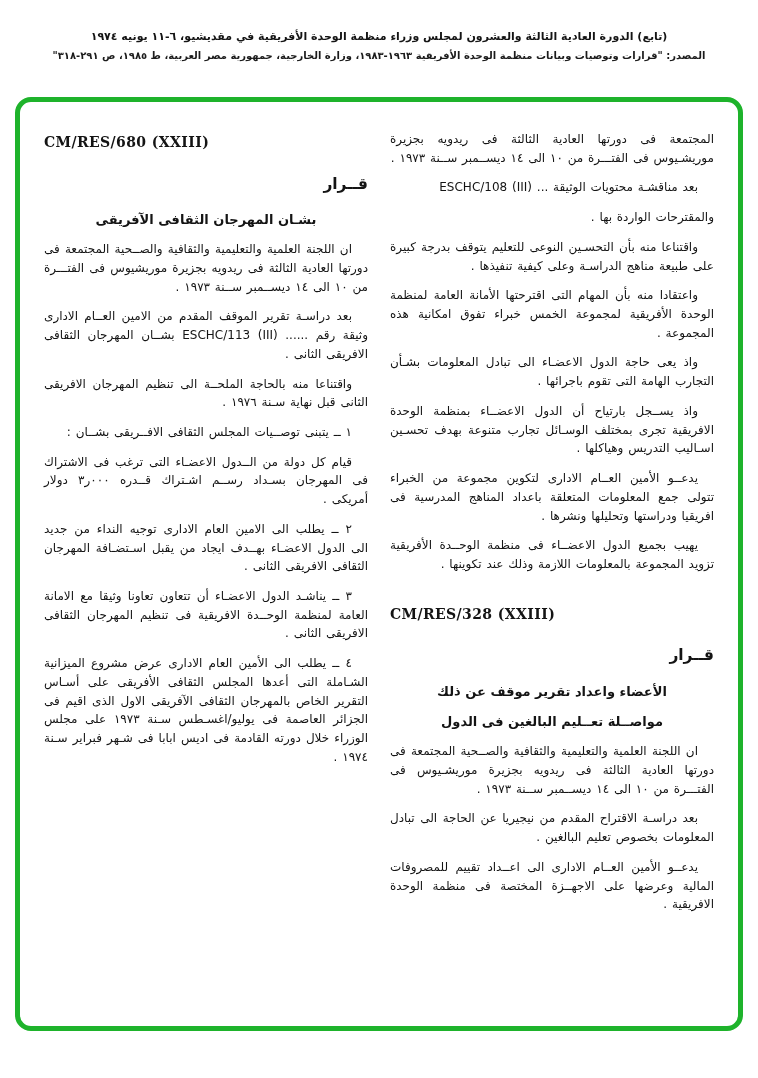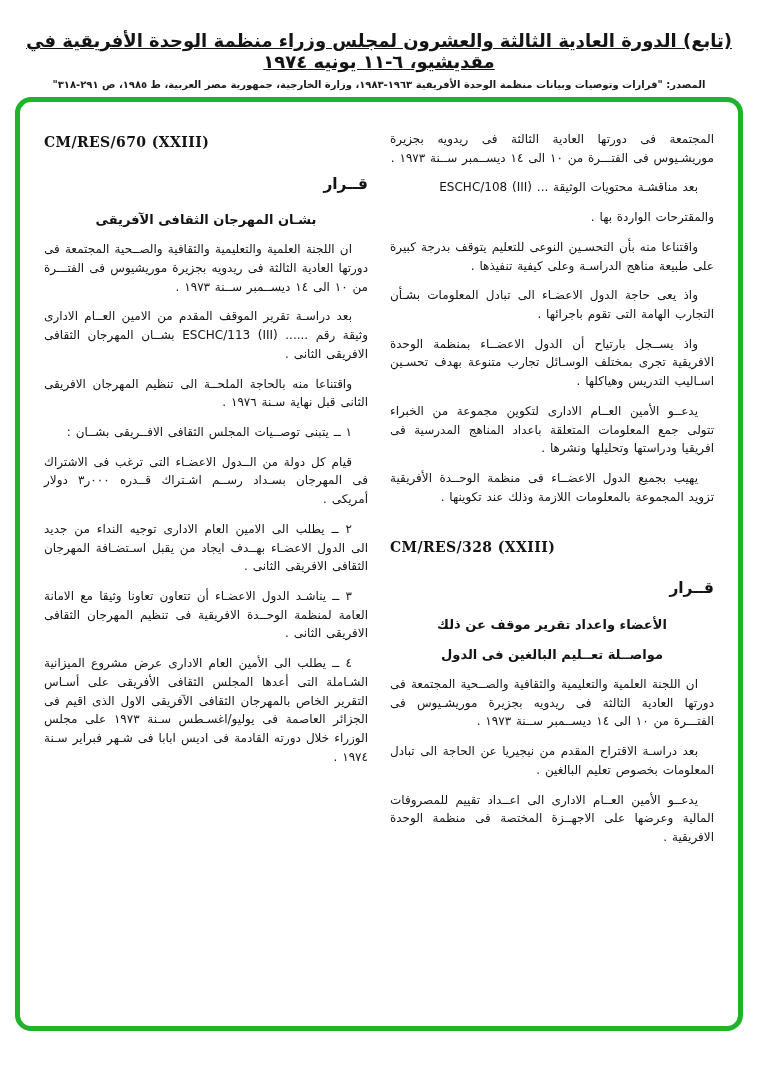--- a/index.html
+++ b/index.html
@@ -6,21 +6,21 @@
   html,body { background:#f3f3f1; }
   .page {
     position:relative;
     width:758px; height:1078px;
     background:#ffffff;
     overflow:hidden;
     font-family:"DejaVu Sans", sans-serif;
     color:#141414;
   }
   .header { direction:rtl; text-align:center; padding-top:30px; }
-  .header-title { font-size:18px; font-weight:bold; letter-spacing:0;text-decoration:underline; }
+  .header-title { font-size:11px; font-weight:bold; letter-spacing:0; }
   .header-source { font-size:10px; font-weight:bold; margin-top:7px; color:#1b1b1b; }
   .content-box {
     position:absolute; left:15px; top:97px;
     width:728px; height:934px;
     border:5px solid var(--accent, #1eb32b);
     border-radius:16px;
     padding:28px 24px 18px 24px;
     background:#fff;
   }
   .columns { direction:rtl; display:flex; column-gap:22px; height:100%; }
@@ -58,35 +58,36 @@
   </div>
 
   <div class="content-box">
     <div class="columns">
 
       <div class="col">
         <p class="para flush">المجتمعة فى دورتها العادية الثالثة فى ريدويه بجزيرة موريشـيوس فى الفتـــرة من ١٠ الى ١٤ ديســمبر ســنة ١٩٧٣ .</p>
         <p class="para">بعد مناقشـة محتويات الوثيقة ... ESCHC/108 (III)</p>
         <p class="para flush">والمقترحات الواردة بها .</p>
         <p class="para">واقتناعا منه بأن التحسـين النوعى للتعليم يتوقف بدرجة كبيرة على طبيعة مناهج الدراسـة وعلى كيفية تنفيذها .</p>
+        <p class="para">واعتقادا منه بأن المهام التى اقترحتها الأمانة العامة لمنظمة الوحدة الأفريقية لمجموعة الخمس خبراء تفوق امكانية هذه المجموعة .</p>
         <p class="para">واذ يعى حاجة الدول الاعضـاء الى تبادل المعلومات بشـأن التجارب الهامة التى تقوم باجرائها .</p>
         <p class="para">واذ يســجل بارتياح أن الدول الاعضــاء بمنظمة الوحدة الافريقية تجرى بمختلف الوسـائل تجارب متنوعة بهدف تحسـين اسـاليب التدريس وهياكلها .</p>
         <p class="para">يدعــو الأمين العــام الادارى لتكوين مجموعة من الخبراء تتولى جمع المعلومات المتعلقة باعداد المناهج المدرسية فى افريقيا ودراستها وتحليلها ونشرها .</p>
         <p class="para">يهيب بجميع الدول الاعضــاء فى منظمة الوحــدة الأفريقية تزويد المجموعة بالمعلومات اللازمة وذلك عند تكوينها .</p>
         <p class="ref gap-lg">CM/RES/328 (XXIII)</p>
         <p class="res-title">قــرار</p>
         <p class="res-subtitle">الأعضاء واعداد تقرير موقف عن ذلك</p>
         <p class="res-subtitle">مواصــلة تعــليم البالغين فى الدول</p>
         <p class="para">ان اللجنة العلمية والتعليمية والثقافية والصــحية المجتمعة فى دورتها العادية الثالثة فى ريدويه بجزيرة موريشـيوس فى الفتـــرة من ١٠ الى ١٤ ديســمبر ســنة ١٩٧٣ .</p>
         <p class="para">بعد دراسـة الاقتراح المقدم من نيجيريا عن الحاجة الى تبادل المعلومات بخصوص تعليم البالغين .</p>
         <p class="para">يدعــو الأمين العــام الادارى الى اعــداد تقييم للمصروفات المالية وعرضها على الاجهــزة المختصة فى منظمة الوحدة الافريقية .</p>
       </div>
 
       <div class="col">
-        <p class="ref">CM/RES/670 (XXIII)</p>
+        <p class="ref">CM/RES/680 (XXIII)</p>
         <p class="res-title">قــرار</p>
         <p class="res-subtitle">بشـان المهرجان الثقافى الآفريقى</p>
         <p class="para">ان اللجنة العلمية والتعليمية والثقافية والصــحية المجتمعة فى دورتها العادية الثالثة فى ريدويه بجزيرة موريشيوس فى الفتـــرة من ١٠ الى ١٤ ديســمبر ســنة ١٩٧٣ .</p>
         <p class="para">بعد دراسـة تقرير الموقف المقدم من الامين العــام الادارى وثيقة رقم ...... ESCHC/113 (III) بشــان المهرجان الثقافى الافريقى الثانى .</p>
         <p class="para">واقتناعا منه بالحاجة الملحــة الى تنظيم المهرجان الافريقى الثانى قبل نهاية سـنة ١٩٧٦ .</p>
         <p class="para">١ ــ يتبنى توصــيات المجلس الثقافى الافــريقى بشــان :</p>
         <p class="para">قيام كل دولة من الــدول الاعضـاء التى ترغب فى الاشتراك فى المهرجان بسـداد رســم اشـتراك قــدره ٠٠٠ر٣ دولار أمريكى .</p>
         <p class="para">٢ ــ يطلب الى الامين العام الادارى توجيه النداء من جديد الى الدول الاعضـاء بهــدف ايجاد من يقبل اسـتضـافة المهرجان الثقافى الافريقى الثانى .</p>
         <p class="para">٣ ــ يناشـد الدول الاعضـاء أن تتعاون تعاونا وثيقا مع الامانة العامة لمنظمة الوحــدة الافريقية فى تنظيم المهرجان الثقافى الافريقى الثانى .</p>
         <p class="para">٤ ــ يطلب الى الأمين العام الادارى عرض مشروع الميزانية الشـاملة التى أعدها المجلس الثقافى الأفريقى على أسـاس التقرير الخاص بالمهرجان الثقافى الآفريقى الاول الذى اقيم فى الجزائر العاصمة فى يوليو/اغسـطس سـنة ١٩٧٣ على مجلس الوزراء خلال دورته القادمة فى اديس ابابا فى شـهر فبراير سـنة ١٩٧٤ .</p>

